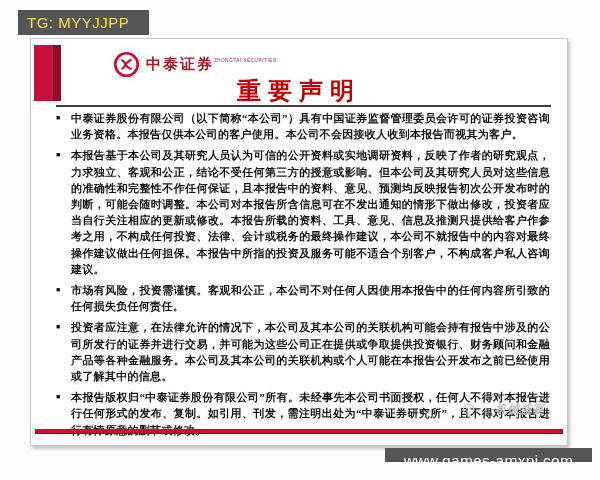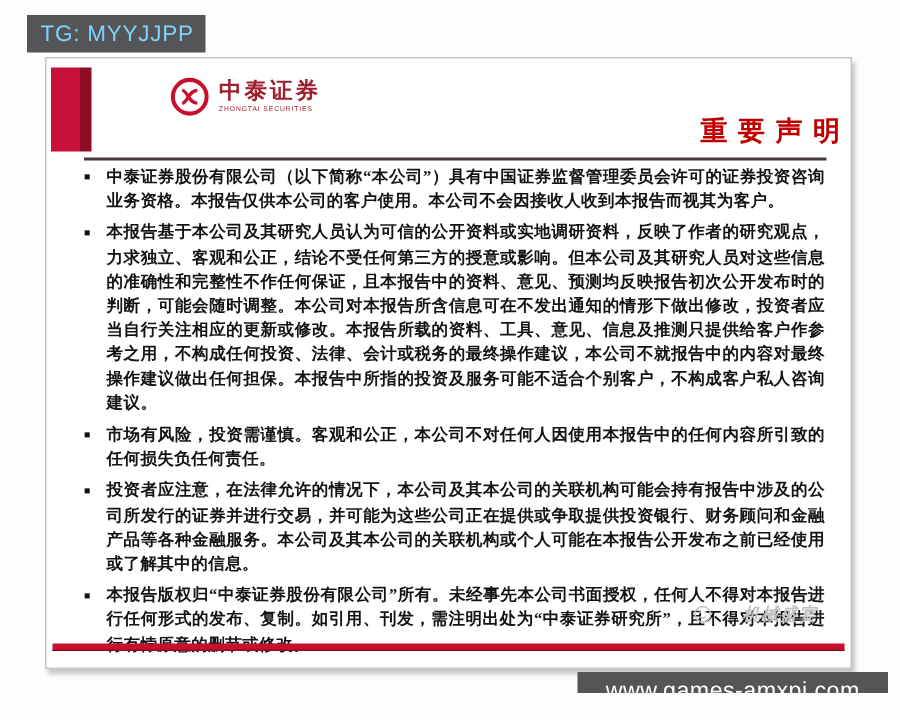--- a/index.html
+++ b/index.html
@@ -15,32 +15,32 @@
     box-shadow:2px 3px 3px rgba(0,0,0,.22);
   }
   .red-block{
     position:absolute;left:3px;top:6px;width:27px;height:56px;
     background:linear-gradient(90deg,#c8113a 0%,#c8113a 72%,#8f0c26 72%,#8f0c26 100%);
   }
   .logo{
     position:absolute;left:82px;top:12px;display:flex;align-items:center;gap:6px;
   }
   .emblem{width:27px;height:27px;display:block;}
-  .logo-text{display:flex;flex-direction:column;line-height:1;}
+  .logo-text{display:flex;line-height:1;}
   .logo-cn{
     font-family:"Liberation Serif", serif;font-weight:700;font-size:15px;
     color:#9e1f2e;letter-spacing:2px;
   }
   .logo-en{
     font-size:4.5px;color:#9e1f2e;letter-spacing:.6px;margin-top:2px;
     font-family:"Liberation Sans", sans-serif;
   }
   .title{
-    position:absolute;left:0;top:36px;width:100%;text-align:right;
-    font-family:"Liberation Serif", serif;font-weight:700;font-size:18px;
+    position:absolute;left:0;top:36px;width:100%;text-align:center;
+    font-family:"Liberation Serif", serif;font-weight:700;font-size:24px;
     color:#c00000;letter-spacing:7px;
   }
   .title-rule{
     position:absolute;left:25px;right:16px;top:66px;height:1.5px;background:#46393c;
   }
   
   .content{
     position:absolute;left:25px;top:71px;width:494px;
     font-family:"Liberation Serif", serif;font-weight:700;font-size:11px;
     color:#141414;
@@ -62,22 +62,22 @@
     font-family:"Liberation Serif", serif;font-style:italic;
   }
   .wm-icon{width:13px;height:13px;display:block;}
   .bottom-rule{
     position:absolute;left:4px;right:4px;top:390px;height:4px;
     background:#c8102e;border-bottom:1px solid #8f0c26;
   }
   
   .tag-bar{
     position:absolute;left:18px;top:10px;height:25px;
-    background:#555557;color:#7dd3fc;font-size:15px;line-height:25px;
-    padding:0 8px 0 9px;letter-spacing:.5px;
+    background:#555557;color:#fde047;font-size:15px;line-height:25px;
+    padding:0 20px 0 9px;letter-spacing:.5px;
   }
   .url-bar{
     position:absolute;right:8px;top:448px;width:207px;height:14px;
     background:#555557;color:#ffffff;font-size:15.5px;line-height:26px;
     text-align:center;letter-spacing:.3px;
   }
 </style>
 </head>
 <body>
 

